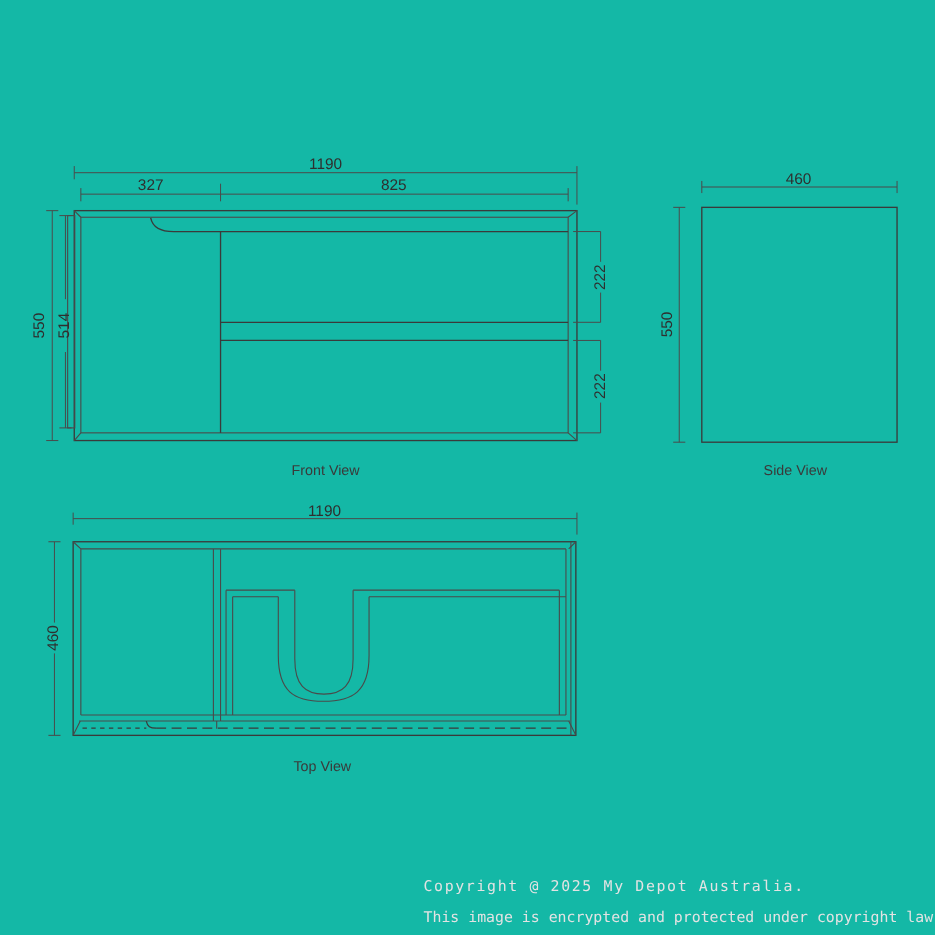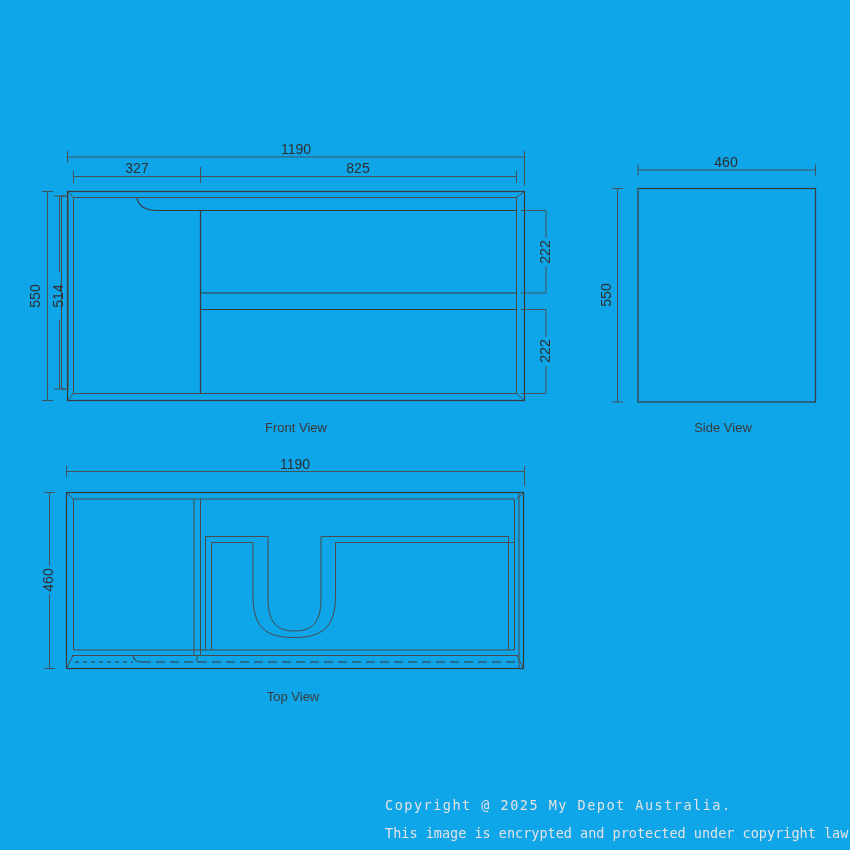--- a/index.html
+++ b/index.html
@@ -4,21 +4,21 @@
 <style>
   html, body {
     margin: 0;
     padding: 0;
     background: #ffffff;
   }
   .page {
     position: relative;
     width: 850px;
     height: 850px;
-    background: #0ea5e9;
+    background: #14b8a6;
     overflow: hidden;
     font-family: "Liberation Sans", sans-serif;
   }
   svg.drawing {
     position: absolute;
     left: 0;
     top: 0;
     width: 850px;
     height: 850px;
   }

